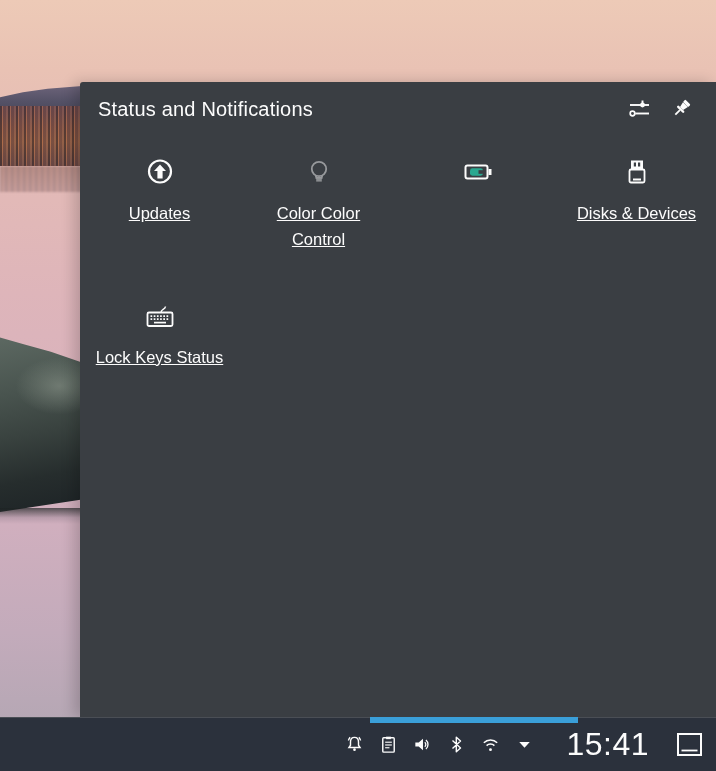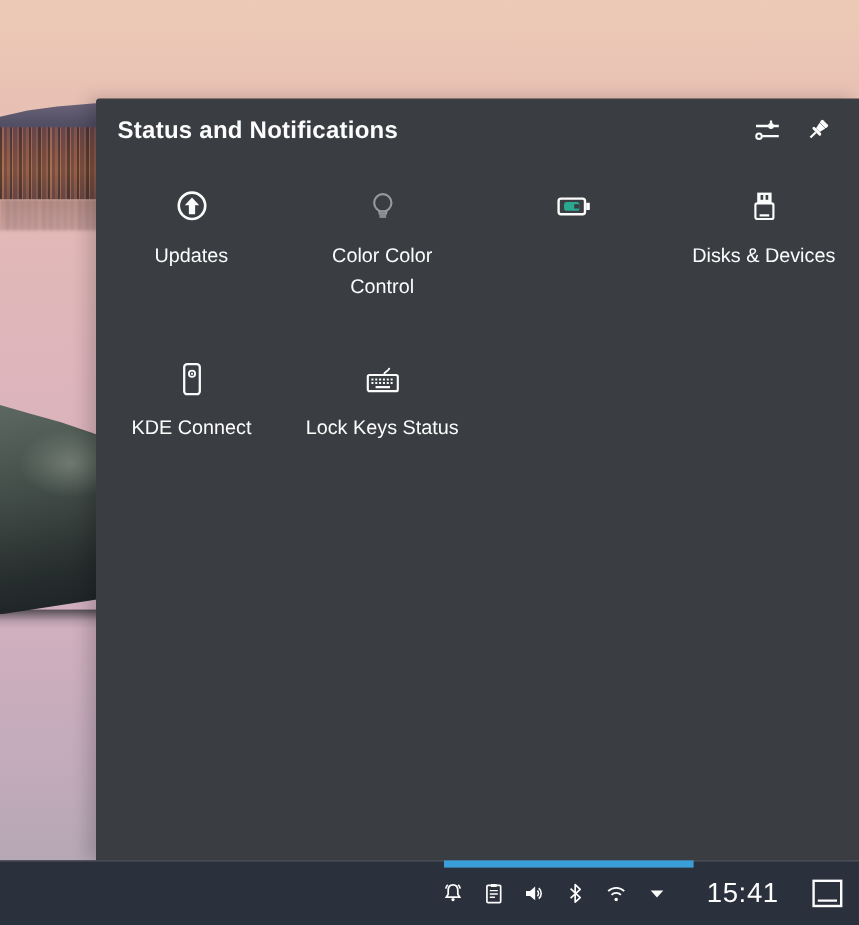--- a/index.html
+++ b/index.html
@@ -27,36 +27,36 @@
       linear-gradient(168deg,#5e6a63 0%,#49544f 32%,#39423f 55%,#262d2d 78%,#1d2326 100%);
     clip-path:polygon(0 3%,30% 7%,62% 11%,100% 17%,100% 93%,0 100%); }
   .wp-rock-reflection { position:absolute; left:0; top:508px; width:82px; height:16px; opacity:.8;
     background:linear-gradient(180deg,rgba(28,34,34,.85) 0%,rgba(90,85,100,.25) 60%,rgba(0,0,0,0) 100%); }
 
   
   .popup { position:absolute; left:80px; top:82px; right:0; bottom:54px;
     background:var(--popup-bg,#3a3e43); border-top-left-radius:3px;
     box-shadow:-6px 0 14px rgba(0,0,0,.18); color:var(--text,#fcfcfc); }
   .popup-header { display:flex; align-items:center; padding:14px 22px 0 18px; height:40px; }
-  .popup-title { flex:1; font-size:20px; font-weight:700; letter-spacing:.2px; }
+  .popup-title { flex:1; font-size:20px; font-weight:400; letter-spacing:.2px; }
   .header-btn { width:26px; height:26px; margin-left:16px; display:flex; align-items:center; justify-content:center; cursor:pointer; }
 
   .applet-grid { margin-top:34px; display:grid; grid-template-columns:repeat(4,1fr); grid-auto-rows:144px; }
   .applet { display:flex; flex-direction:column; align-items:center; cursor:pointer; }
   .applet-icon { width:32px; height:32px; margin-bottom:12px; }
-  .applet-label { font-size:16.5px; line-height:26px; text-align:center; max-width:132px; }
+  .applet-label { font-size:16.5px; line-height:26px; text-align:center; max-width:132px;text-decoration:underline; }
 
   
   .taskbar { position:absolute; left:0; right:0; bottom:0; height:54px;
     background:var(--taskbar-bg,#2b313c); border-top:1px solid #4a4e55;
     display:flex; align-items:center; justify-content:flex-end; padding-right:13px; }
   .tray-indicator { position:absolute; left:370px; top:-1px; width:208px; height:6px; background:var(--accent,#3a9fd9); }
   .tray { display:flex; align-items:center; gap:13px; margin-right:15px; }
   .tray-btn { width:21px; height:21px; display:flex; align-items:center; justify-content:center; cursor:pointer; }
-  .clock { font-size:23px; color:var(--text,#fcfcfc); letter-spacing:.5px; margin-right:27px; cursor:pointer;margin-left:16px; }
+  .clock { font-size:32px; color:var(--text,#fcfcfc); letter-spacing:.5px; margin-right:27px; cursor:pointer;margin-left:16px; }
   .show-desktop-btn { width:27px; height:25px; display:flex; align-items:center; justify-content:center; cursor:pointer; }
 </style>
 </head>
 <body>
 
 <div id="screen">
 
   <div class="wallpaper">
     <div class="wp-hill"></div>
     <div class="wp-trees"></div>
@@ -124,28 +124,20 @@
         <svg class="applet-icon" viewBox="0 0 32 32">
           <rect x="10" y="4.5" width="12" height="9" fill="#fcfcfc"></rect>
           <rect x="12.8" y="6.5" width="2.2" height="4" fill="#3a3e43"></rect>
           <rect x="17" y="6.5" width="2.2" height="4" fill="#3a3e43"></rect>
           <rect x="8.5" y="13.5" width="15" height="13" rx="1.5" fill="none" stroke="#fcfcfc" stroke-width="1.8"></rect>
           <line x1="12" y1="23.5" x2="20" y2="23.5" stroke="#fcfcfc" stroke-width="2"></line>
         </svg>
         <div class="applet-label">Disks &amp; Devices</div>
       </div>
 
-      <div class="applet">
-        <svg class="applet-icon" viewBox="0 0 32 32">
-          <rect x="9.5" y="3.5" width="13" height="25" rx="2.5" fill="none" stroke="#fcfcfc" stroke-width="1.9"></rect>
-          <circle cx="16" cy="11.5" r="2.6" fill="none" stroke="#fcfcfc" stroke-width="1.5"></circle>
-          <circle cx="16" cy="11.5" r="0.9" fill="#fcfcfc"></circle>
-        </svg>
-        <div class="applet-label">KDE Connect</div>
-      </div>
 
       <div class="applet">
         <svg class="applet-icon" viewBox="0 0 32 32">
           <path d="M17 12.5 C17 9 21 10 21.5 6.5" fill="none" stroke="#fcfcfc" stroke-width="1.5"></path>
           <rect x="3.5" y="12.5" width="25" height="13.5" rx="1.5" fill="none" stroke="#fcfcfc" stroke-width="1.8"></rect>
           <line x1="6.5" y1="16.2" x2="25.5" y2="16.2" stroke="#fcfcfc" stroke-width="1.7" stroke-dasharray="1.7 1.5"></line>
           <line x1="6.5" y1="19.2" x2="25.5" y2="19.2" stroke="#fcfcfc" stroke-width="1.7" stroke-dasharray="1.7 1.5"></line>
           <line x1="10" y1="22.6" x2="22" y2="22.6" stroke="#fcfcfc" stroke-width="1.7"></line>
         </svg>
         <div class="applet-label">Lock Keys Status</div>

